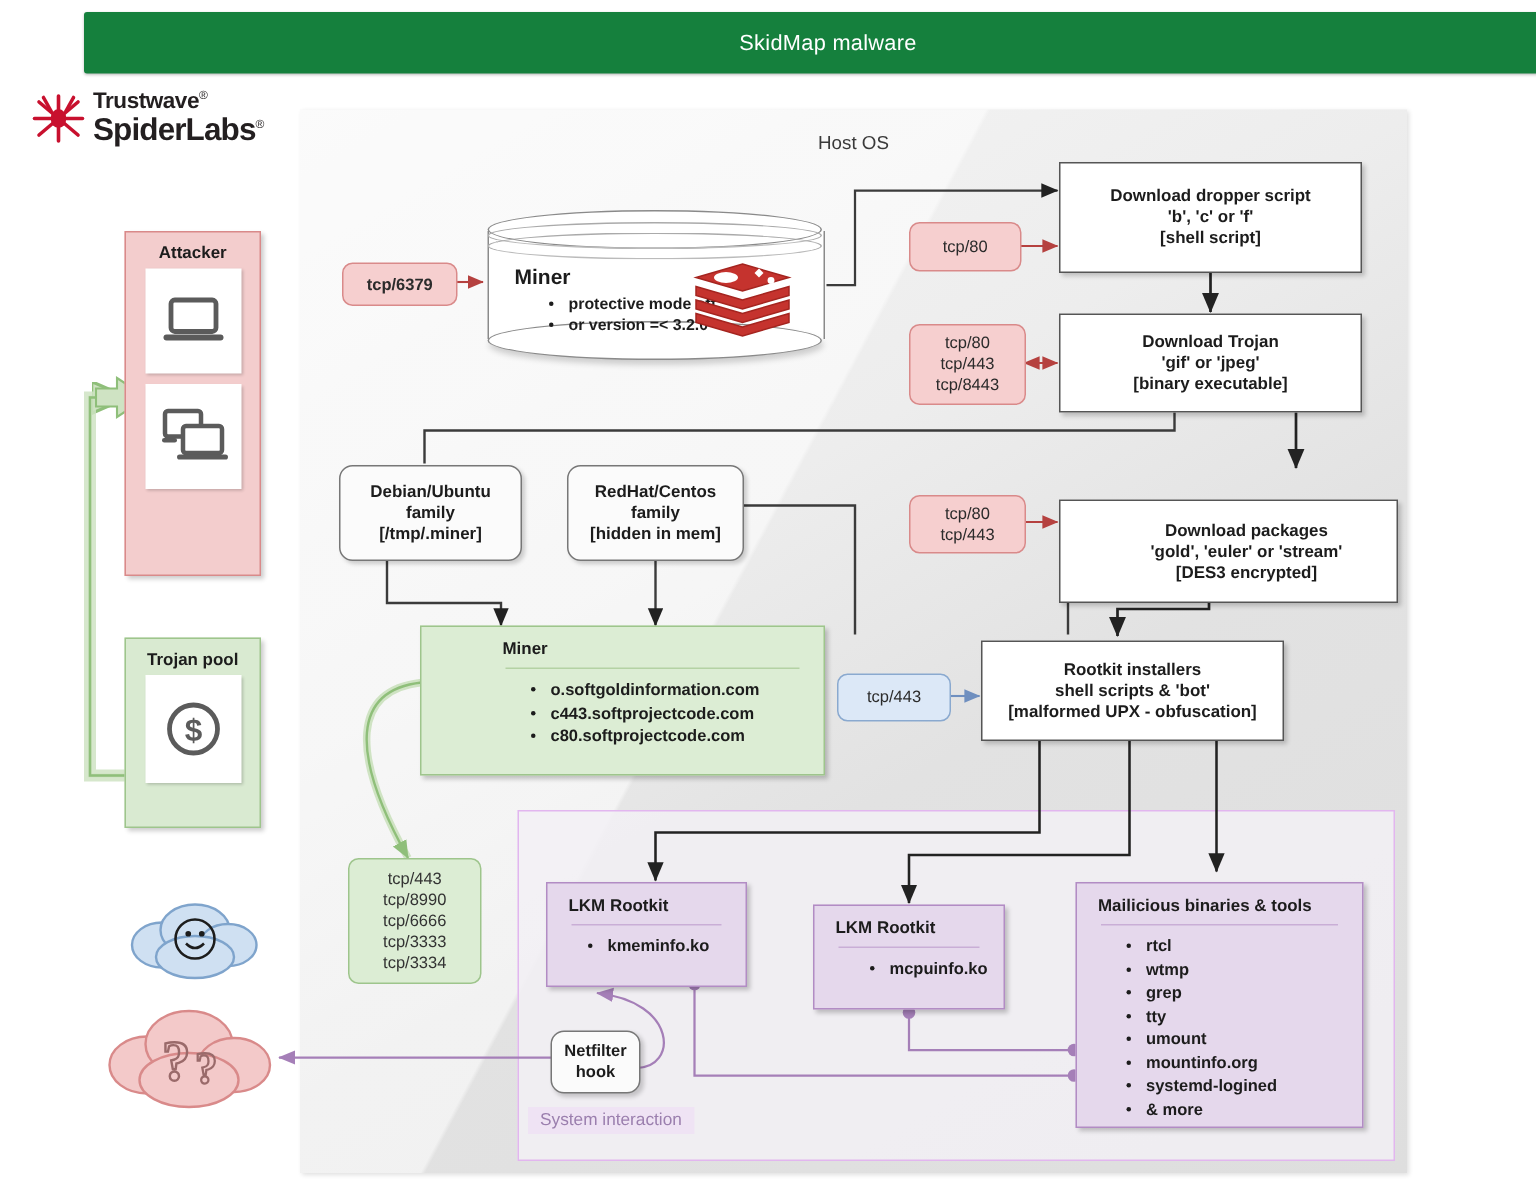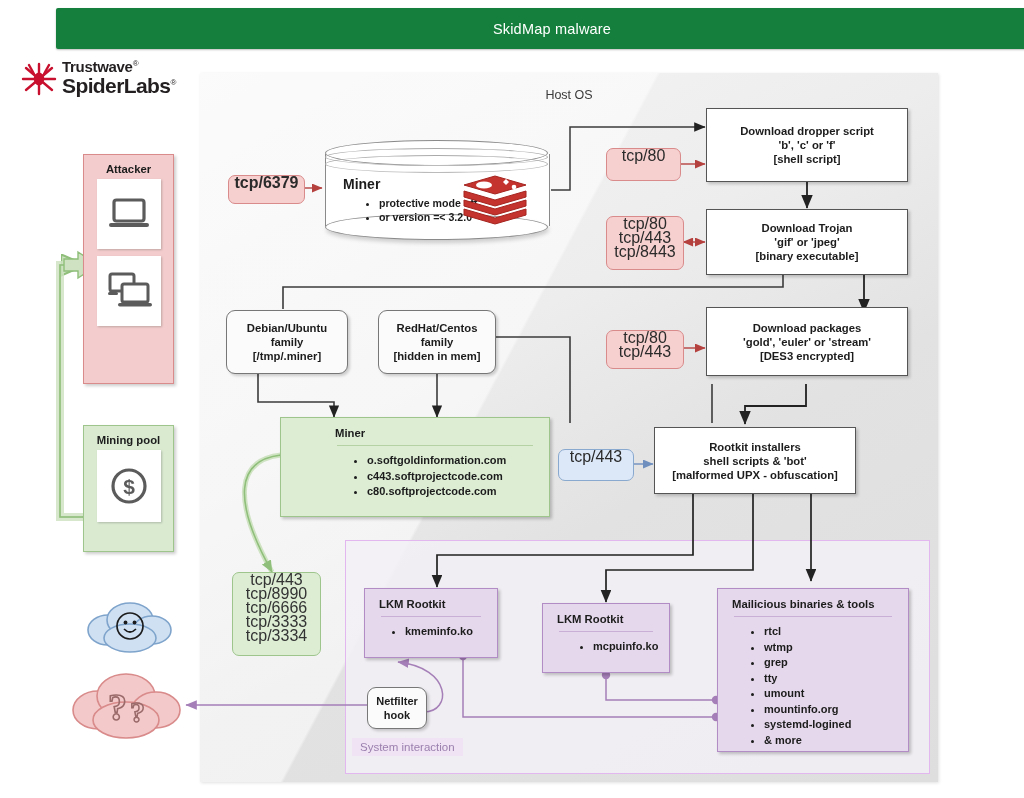--- a/index.html
+++ b/index.html
@@ -57,22 +57,22 @@
     font-size:11.3px;font-weight:bold;color:#1c1c1c;line-height:14px;
   }
   .rbox{
     position:absolute;background:#fbfbfb;border:1.1px solid #777;border-radius:9px;
     box-shadow:2px 2px 3px rgba(0,0,0,.18);
     display:flex;align-items:center;justify-content:center;text-align:center;
     font-size:11.3px;font-weight:bold;color:#1c1c1c;line-height:14px;
   }
   .badge{
     position:absolute;border-radius:7px;
-    display:flex;align-items:flex-start;justify-content:center;text-align:center;
-    font-size:16px;line-height:14px;color:#2b2b2b;
+    display:flex;align-items:center;justify-content:center;text-align:center;
+    font-size:11px;line-height:14px;color:#2b2b2b;
   }
   .badge.pink{background:#f6cfcf;border:1.2px solid #d98a8a;}
   .badge.blue{background:#dce8f7;border:1.2px solid #8aa9cf;}
   .badge.green{background:#dcedd4;border:1.2px solid #9ec58c;color:#333;}
 
   
   .card{
     position:absolute;box-shadow:2px 2px 3px rgba(0,0,0,.22);
   }
   .card .hd{
@@ -266,21 +266,21 @@
       <svg width="46" height="42" viewBox="0 0 46 42">
         <rect x="4" y="4" width="24" height="17" rx="2" fill="none" stroke="#5b5b5b" stroke-width="3"></rect>
         <rect x="2" y="22" width="10" height="3" rx="1.5" fill="#5b5b5b"></rect>
         <rect x="16" y="14" width="26" height="18" rx="2" fill="#fff" stroke="#5b5b5b" stroke-width="3"></rect>
         <rect x="12" y="33" width="34" height="3.4" rx="1.7" fill="#5b5b5b"></rect>
       </svg>
     </div>
   </div>
 
   <div class="actor grn" style="left:83px;top:425px;width:89px;height:125px;">
-    <div class="cap">Mining pool</div>
+    <div class="cap">Trojan pool</div>
     <div class="iconcard" style="width:64px;height:72px;">
       <svg width="46" height="46" viewBox="0 0 46 46">
         <circle cx="23" cy="23" r="16" fill="none" stroke="#5b5b5b" stroke-width="3.2"></circle>
         <text x="23" y="31" text-anchor="middle" font-size="21" font-weight="bold" fill="#5b5b5b" font-family="Liberation Sans, sans-serif">$</text>
       </svg>
     </div>
   </div>
 
   <div style="position:absolute;left:82px;top:596px;">
     <svg width="96" height="62" viewBox="0 0 96 62">
@@ -372,21 +372,21 @@
 'b', 'c' or 'f'
 [shell script]</span>
   </div>
 
   <div class="wbox" style="left:706px;top:209px;width:200px;height:64px;">
     <span class="lbl-multi">Download Trojan
 'gif' or 'jpeg'
 [binary executable]</span>
   </div>
 
-  <div class="wbox" style="left:706px;top:307px;width:200px;height:67px;">
+  <div class="wbox" style="left:706px;top:333px;width:200px;height:67px;padding-left:24px;">
     <span class="lbl-multi">Download packages
 'gold', 'euler' or 'stream'
 [DES3 encrypted]</span>
   </div>
 
   <div class="wbox" style="left:654px;top:427px;width:200px;height:65px;">
     <span class="lbl-multi">Rootkit installers
 shell scripts &amp; 'bot'
 [malformed UPX - obfuscation]</span>
   </div>

